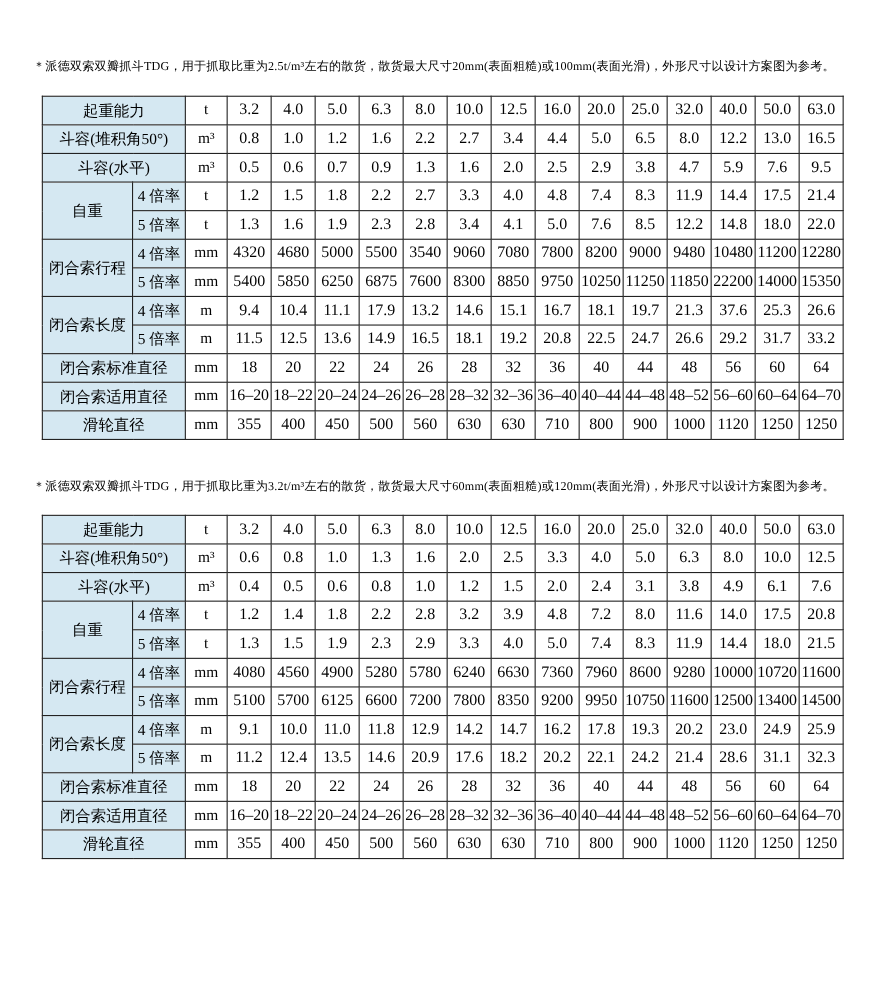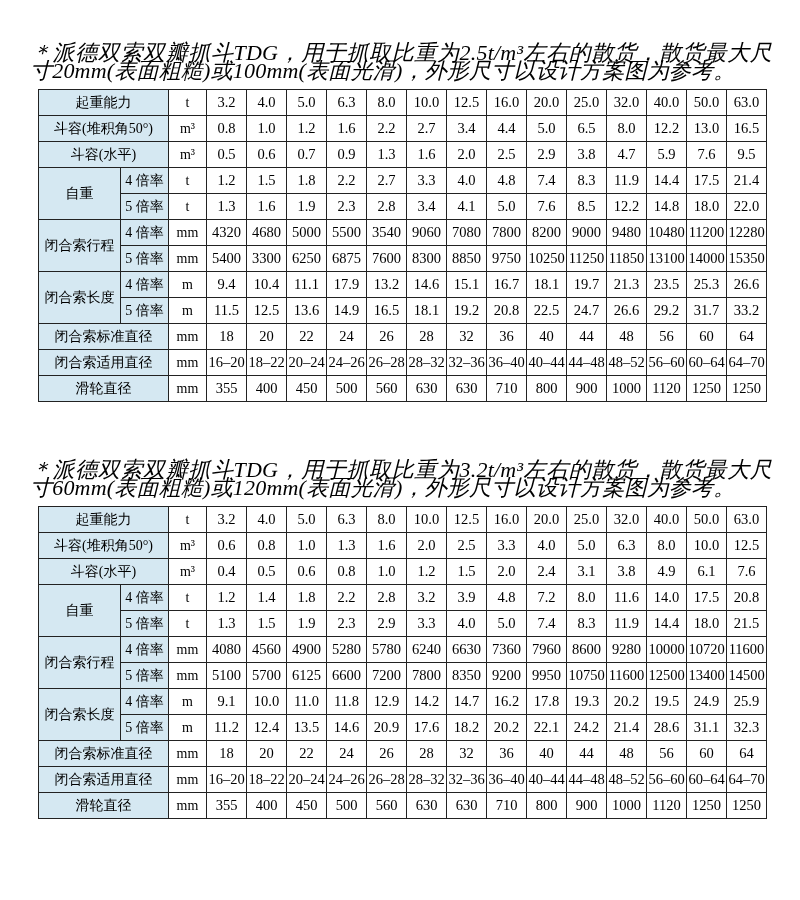--- a/index.html
+++ b/index.html
@@ -15,28 +15,27 @@
     overflow: hidden;
   }
   .page {
     box-sizing: border-box;
     width: 800px;
     height: 900px;
     padding: 44px 28px 0 30px;
   }
   .intro {
     margin: 0 0 9px 0;
-    font-size: 22px;
-    line-height: 18px;
+    font-size: 11px;
+    line-height: 34px;
     text-align: justify;
     letter-spacing: 0.2px;
-    font-style: italic;
   }
   .section-2 {
-    margin-top: 59px;
+    margin-top: 25px;
   }
   table.spec-table {
     border-collapse: collapse;
     table-layout: fixed;
     margin-left: 8px;
     border: 1px solid #222222;
   }
   table.spec-table th,
   table.spec-table td {
     border: 1px solid #222222;
@@ -196,50 +195,50 @@
             <td class="val">9000</td>
             <td class="val">9480</td>
             <td class="val">10480</td>
             <td class="val">11200</td>
             <td class="val">12280</td>
           </tr>
           <tr>
             <th class="sub">5 倍率</th>
             <td class="unit">mm</td>
             <td class="val">5400</td>
-            <td class="val">3300</td>
+            <td class="val">5850</td>
             <td class="val">6250</td>
             <td class="val">6875</td>
             <td class="val">7600</td>
             <td class="val">8300</td>
             <td class="val">8850</td>
             <td class="val">9750</td>
             <td class="val">10250</td>
             <td class="val">11250</td>
             <td class="val">11850</td>
-            <td class="val">13100</td>
+            <td class="val">22200</td>
             <td class="val">14000</td>
             <td class="val">15350</td>
           </tr>
           <tr>
             <th class="lbl" rowspan="2">闭合索长度</th>
             <th class="sub">4 倍率</th>
             <td class="unit">m</td>
             <td class="val">9.4</td>
             <td class="val">10.4</td>
             <td class="val">11.1</td>
             <td class="val">17.9</td>
             <td class="val">13.2</td>
             <td class="val">14.6</td>
             <td class="val">15.1</td>
             <td class="val">16.7</td>
             <td class="val">18.1</td>
             <td class="val">19.7</td>
             <td class="val">21.3</td>
-            <td class="val">23.5</td>
+            <td class="val">37.6</td>
             <td class="val">25.3</td>
             <td class="val">26.6</td>
           </tr>
           <tr>
             <th class="sub">5 倍率</th>
             <td class="unit">m</td>
             <td class="val">11.5</td>
             <td class="val">12.5</td>
             <td class="val">13.6</td>
             <td class="val">14.9</td>
@@ -471,21 +470,21 @@
             <td class="val">10.0</td>
             <td class="val">11.0</td>
             <td class="val">11.8</td>
             <td class="val">12.9</td>
             <td class="val">14.2</td>
             <td class="val">14.7</td>
             <td class="val">16.2</td>
             <td class="val">17.8</td>
             <td class="val">19.3</td>
             <td class="val">20.2</td>
-            <td class="val">19.5</td>
+            <td class="val">23.0</td>
             <td class="val">24.9</td>
             <td class="val">25.9</td>
           </tr>
           <tr>
             <th class="sub">5 倍率</th>
             <td class="unit">m</td>
             <td class="val">11.2</td>
             <td class="val">12.4</td>
             <td class="val">13.5</td>
             <td class="val">14.6</td>

